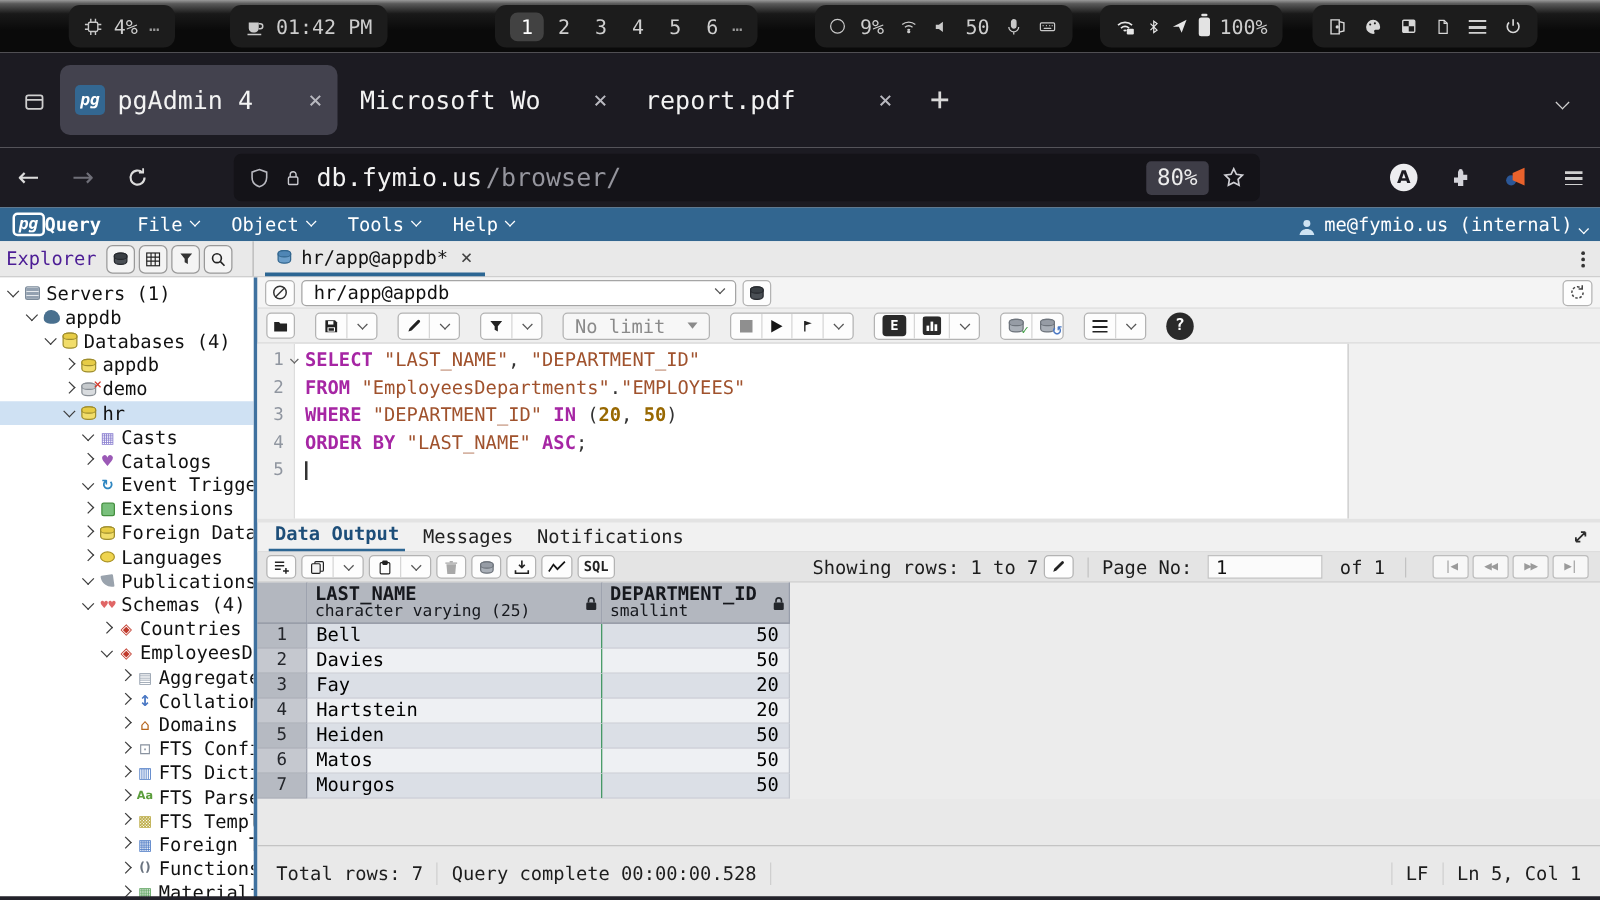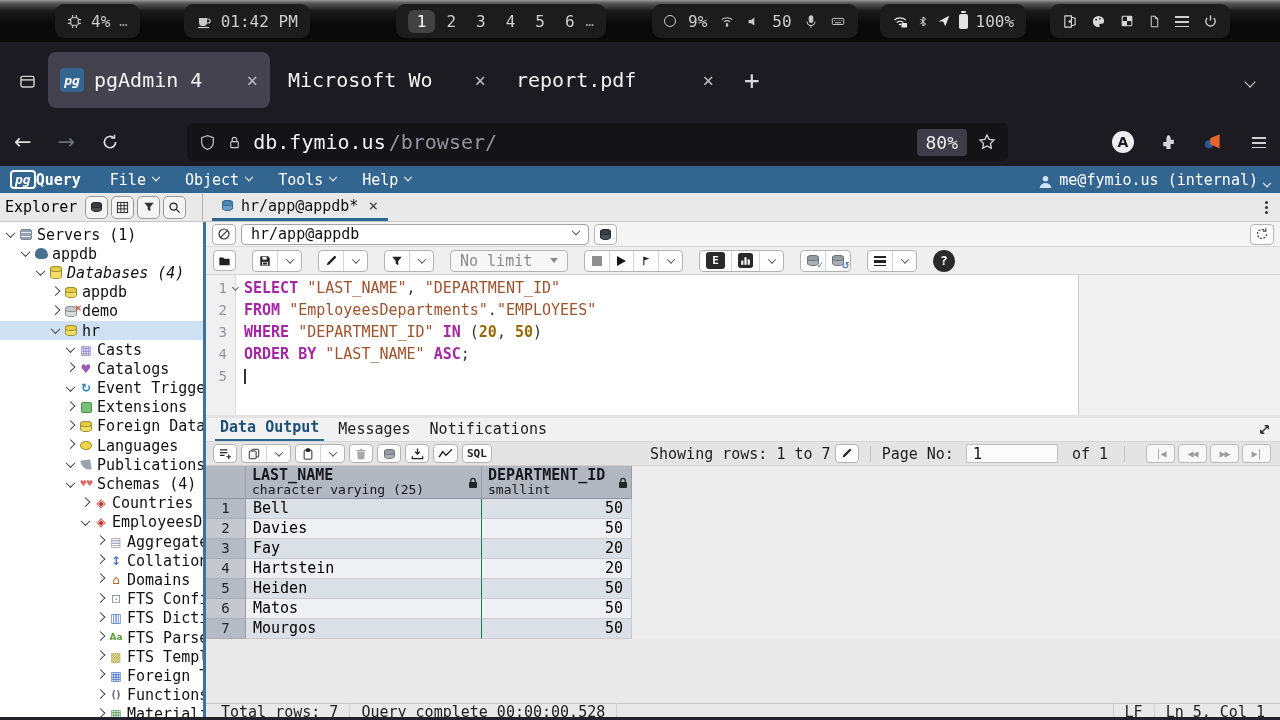--- a/index.html
+++ b/index.html
@@ -46,21 +46,21 @@
 .brand{display:flex;align-items:center;margin-right:16px}
 .pg-box{border:2px solid #fff;border-radius:4px;padding:0 3px;font-weight:700;font-size:13px;font-style:italic}
 .brand-admin{font-weight:700;font-size:15px}
 .menu-item{padding:0 13px;display:flex;gap:7px;align-items:center;height:100%}
 .menu-item .chev{width:6px;height:6px;border-width:1.5px;transform:rotate(45deg) translate(-2px,-2px)}
 .account{margin-left:auto;display:flex;align-items:flex-end;gap:6px}
 
 
 .subbar{height:29px;flex:none;display:flex;background:#e9e9e9;border-bottom:1px solid #c6c6c6}
 .subbar-left{width:203px;flex:none;display:flex;align-items:center;padding:0 5px;border-right:1px solid #b5b5b5}
-.explorer-title{font-size:15px;color:#000000;margin-right:5px}
+.explorer-title{font-size:15px;color:#4c1d95;margin-right:5px}
 .sq-btn{width:23px;height:23px;border:1px solid #999;border-radius:5px;background:#f4f4f4;display:flex;align-items:center;justify-content:center;margin-left:3px}
 .subbar-right{flex:1;display:flex;align-items:stretch;min-width:0}
 .editor-tab{display:flex;align-items:center;gap:8px;padding:0 10px;margin-left:9px;border-bottom:3px solid #2c6693;font-size:15px;color:#111}
 .editor-tab .tab-close{color:#444;font-size:16px;margin-left:2px}
 .kebab{margin-left:auto;margin-right:12px;display:flex;align-items:center}
 .kebab-icon{width:3px;height:3px;background:#333;border-radius:50%;box-shadow:0 5px 0 #333,0 -5px 0 #333}
 
 
 .bodyrow{flex:1;display:flex;min-height:0}
 .sidebar{width:203px;flex:none;background:#fff;overflow:hidden;padding-top:3px}
@@ -158,21 +158,21 @@
 .grid-row{display:flex;height:20px;flex:none;font-size:15px}
 .gr-num{width:40px;flex:none;border-right:1px solid #979daa;border-bottom:1px solid #a9adb6;text-align:center;color:#24262b;font-size:14px;line-height:19px}
 .gr-c1{width:236px;flex:none;padding:0 7px;border-right:1px solid #15803d;border-bottom:1px solid #c9ccd3;line-height:19px;overflow:hidden}
 .gr-c2{width:150px;flex:none;padding:0 8px;text-align:right;border-right:1px solid #c3c7cf;border-bottom:1px solid #c9ccd3;line-height:19px}
 .grid-row.odd .gr-num{background:#b6bac2}.grid-row.even .gr-num{background:#c5c8cf}
 .grid-row.odd .gr-c1,.grid-row.odd .gr-c2{background:#dbdfe6}
 .grid-row.even .gr-c1,.grid-row.even .gr-c2{background:#eef0f3}
 .filler{flex:1;background:#e9e9e9}
 
 
-.statusbar{height:17px;flex:none;background:#e9e9e9;border-top:1px solid #c4c4c4;display:flex;align-items:center;font-size:15px;color:#1d1d1d;padding:0 4px}
+.statusbar{height:44px;flex:none;background:#e9e9e9;border-top:1px solid #c4c4c4;display:flex;align-items:center;font-size:15px;color:#1d1d1d;padding:0 4px}
 .sb-seg{padding:0 11px;border-right:1px solid #cfcfcf;white-space:nowrap}
 .sb-right{margin-left:auto;display:flex}
 .sb-seg.last{border-right:none}
 .bottom-edge{position:absolute;left:0;right:0;bottom:0;height:3px;background:#23222a}
 svg{display:block}
 </style>
 </head>
 <body>
 
 <div class="screen">
@@ -448,21 +448,21 @@
             </span>
             <span class="tlabel">Servers (1)</span>
           </div>
           <div class="tree-row" style="padding-left: 19px;">
             <span class="caret open"></span>
             <span class="ticon">
               <span class="i-eleph"></span>
             </span>
             <span class="tlabel">appdb</span>
           </div>
-          <div class="tree-row" style="padding-left: 34px; font-style: italic;">
+          <div class="tree-row" style="padding-left: 34px;">
             <span class="caret open"></span>
             <span class="ticon">
               <span class="cyl tall"></span>
             </span>
             <span class="tlabel">Databases (4)</span>
           </div>
           <div class="tree-row" style="padding-left: 49px;">
             <span class="caret closed"></span>
             <span class="ticon">
               <span class="cyl"></span>

